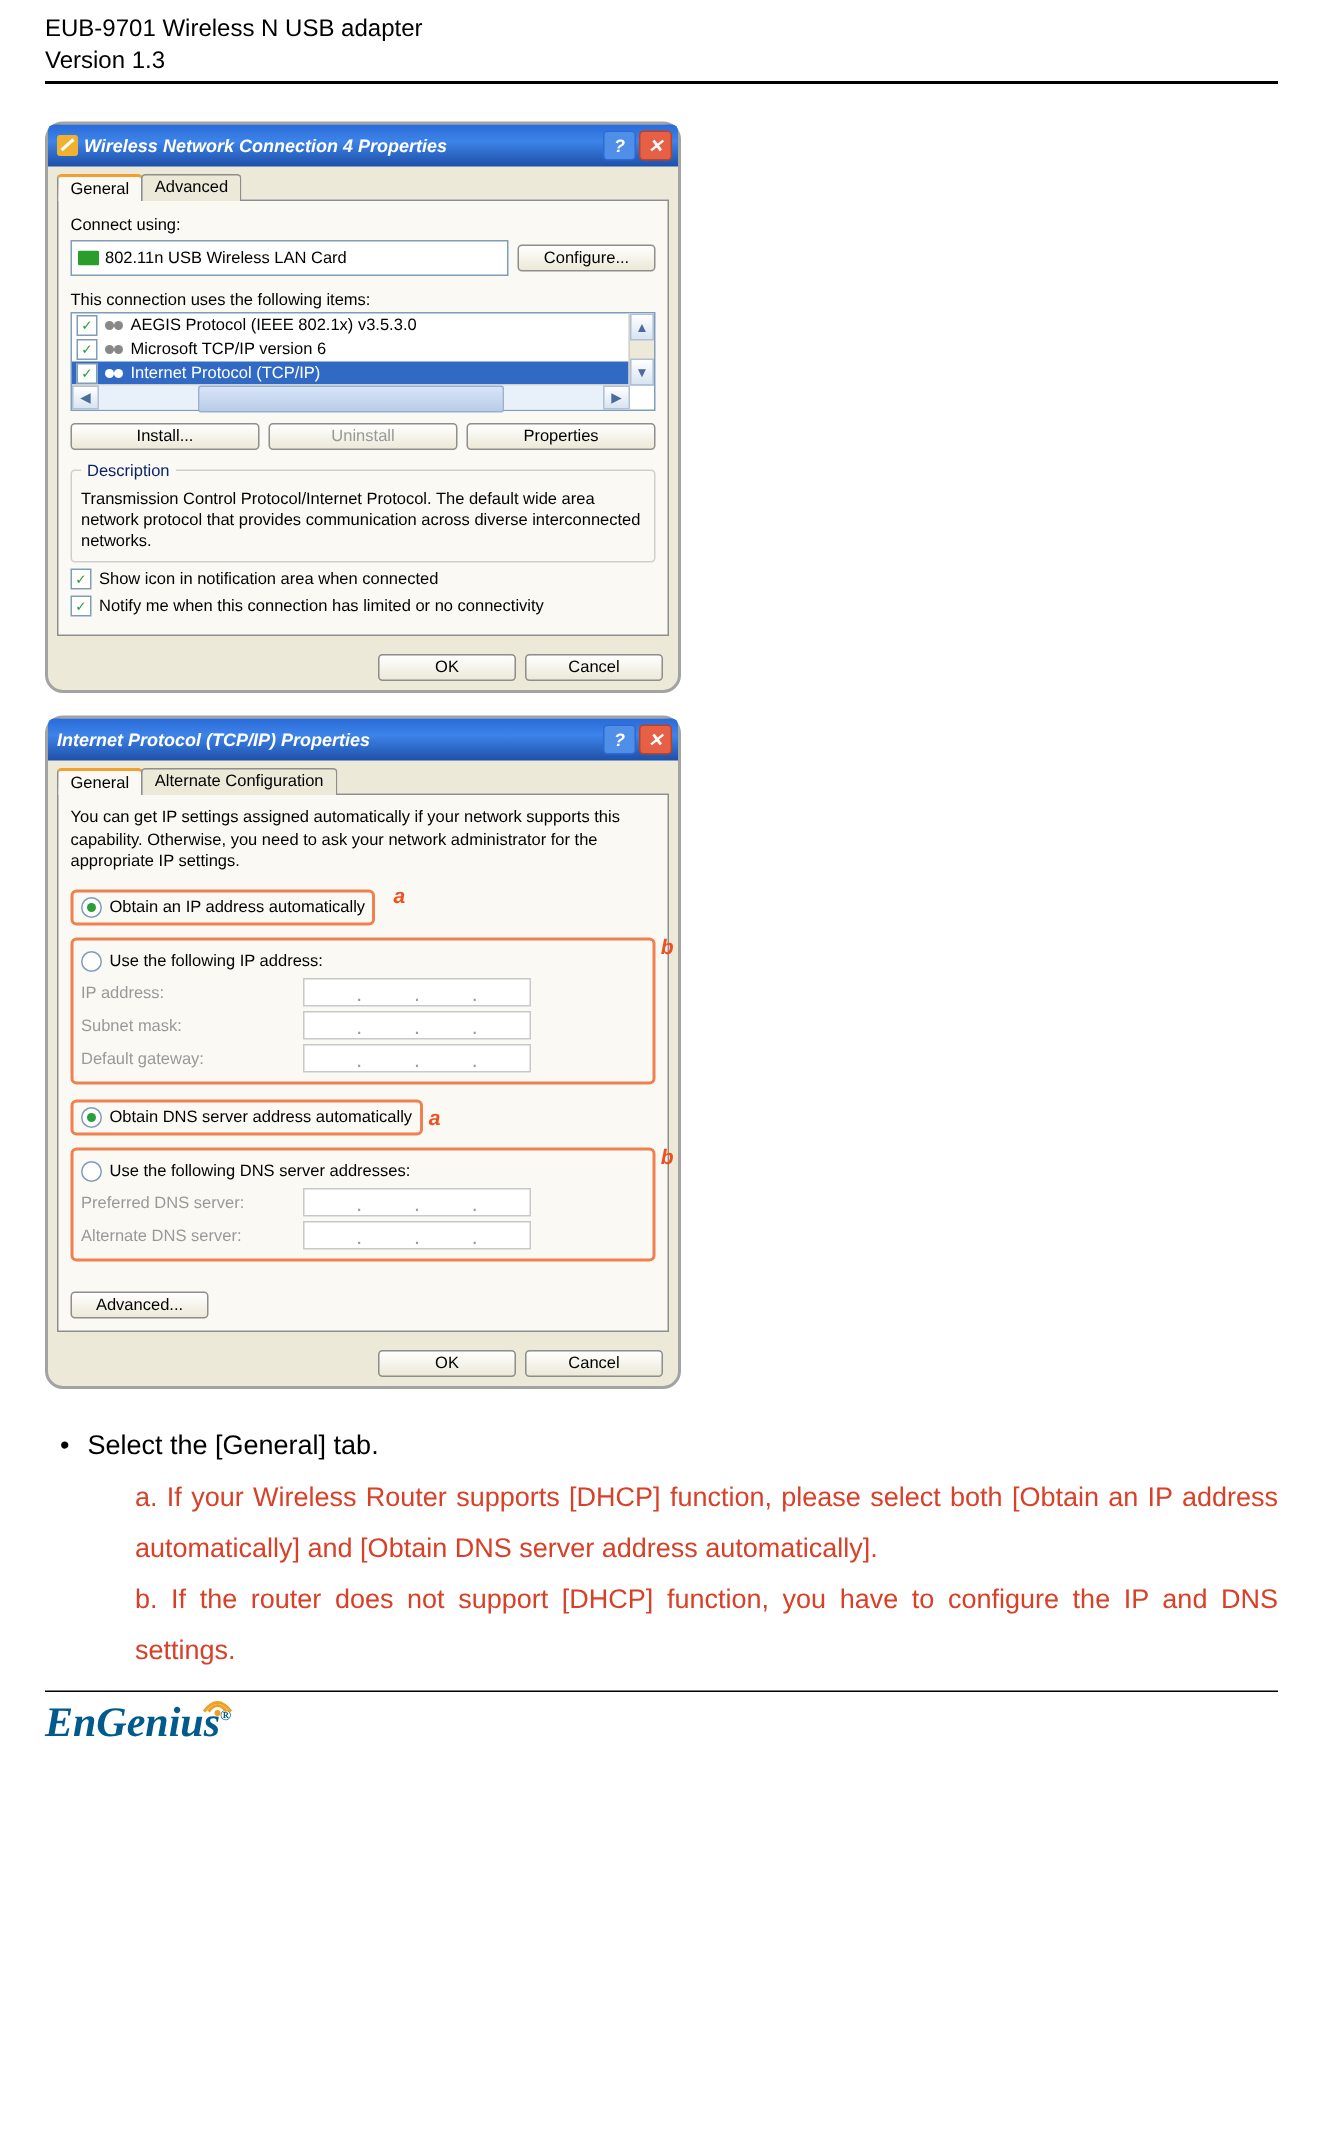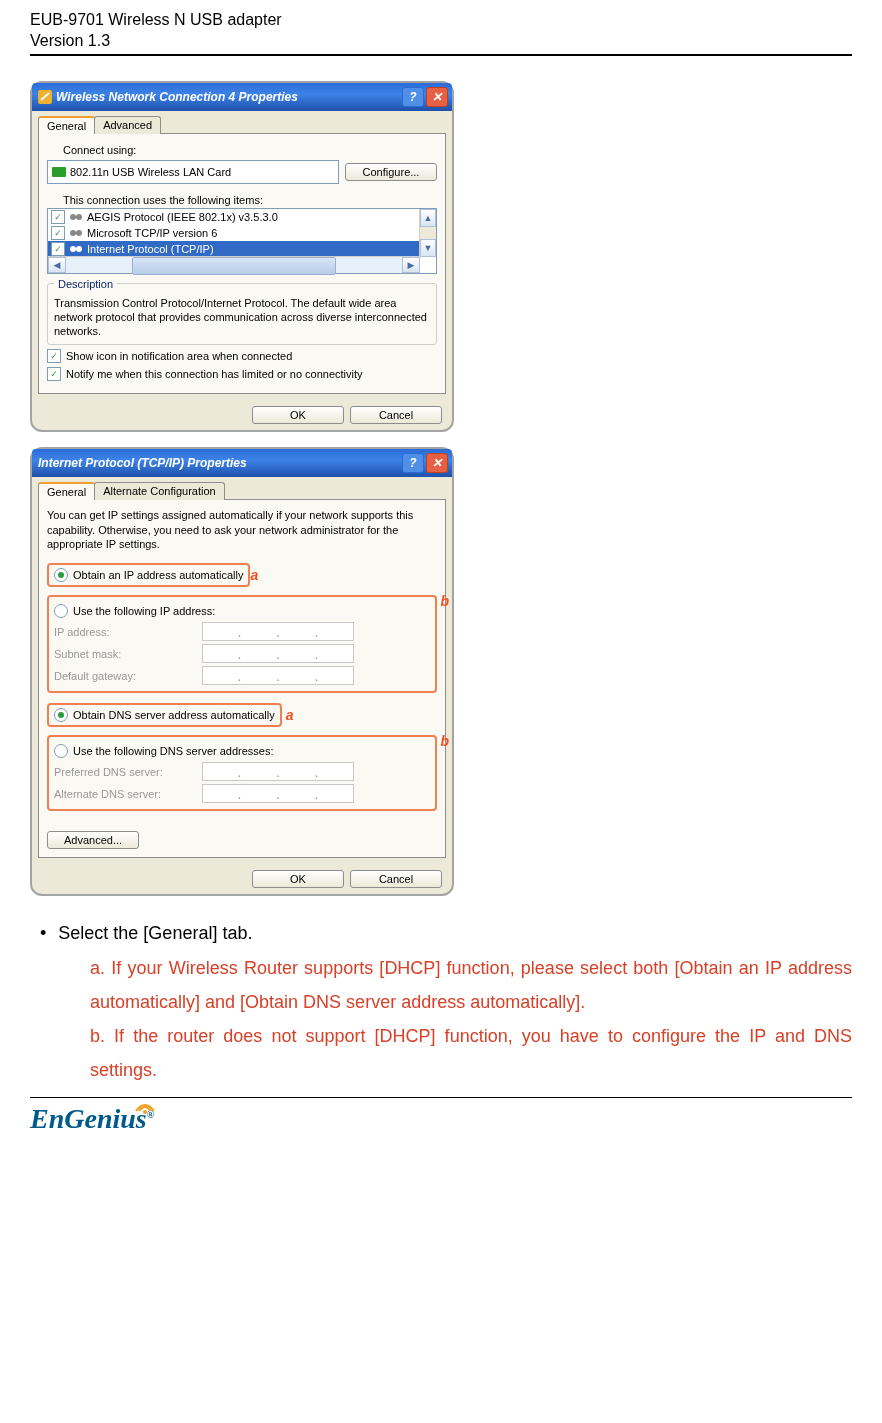--- a/index.html
+++ b/index.html
@@ -11,21 +11,21 @@
   .titlebar{display:flex;align-items:center;background:linear-gradient(#2a6bd8,#3d83e8 40%,#1e50a8);color:#fff;font-weight:bold;font-size:12px;font-style:italic;padding:4px 4px 4px 6px;border-radius:4px 4px 0 0}
   .titlebar svg{margin-right:4px}
   .winbtns{margin-left:auto;display:flex;gap:2px}
   .winbtn{width:20px;height:18px;border-radius:3px;display:flex;align-items:center;justify-content:center;color:#fff;font-weight:bold;font-size:12px}
   .winbtn.help{background:#4f8fe8;border:1px solid #2a6bd8}
   .winbtn.close{background:#e66046;border:1px solid #c04020}
   .tabs{display:flex;margin:4px 6px 0 6px;position:relative;top:1px}
   .tab{background:#ece9d8;border:1px solid #8e8e8e;border-bottom:none;padding:2px 8px;font-size:11px;border-radius:3px 3px 0 0;margin-right:-1px}
   .tab.active{background:#fbf9f3;position:relative;z-index:2;border-top:2px solid #f0a030}
   .panel{background:#fbf9f3;border:1px solid #8e8e8e;margin:0 6px 6px 6px;padding:8px;font-size:11px}
-  .lbl{margin:2px 16px}
+  .lbl{margin:2px 0}
   .row-in{display:flex;align-items:center;gap:6px;margin:4px 0}
   .txtfield{flex:1;background:#fff;border:1px solid #7f9db9;height:18px;padding:2px 4px;display:flex;align-items:center}
   .nic{width:14px;height:10px;display:inline-block;margin-right:4px}
   .btn{background:linear-gradient(#fff,#ece9d8);border:1px solid #8e8e8e;border-radius:3px;padding:2px 10px;font-size:11px;min-width:70px;text-align:center}
   .btn.disabled{color:#999}
   .listbox{background:#fff;border:1px solid #7f9db9;height:64px;position:relative}
   .lrow{display:flex;align-items:center;padding:1px 3px;gap:4px}
   .lrow.sel{background:#316ac5;color:#fff}
   .chk{width:12px;height:12px;border:1px solid #7f9db9;background:#fff;display:inline-flex;align-items:center;justify-content:center;font-size:9px;color:#299e3a}
   .proto-icon{width:14px;height:12px;display:inline-block}
@@ -127,20 +127,25 @@
           <div class="arr" style="position:absolute;bottom:0;left:0;right:0">▼</div>
         </div>
         <div class="sbh">
           <div class="arr">◀</div>
           <div class="track">
               <div class="thumb"></div>
             </div>
           <div class="arr">▶</div>
         </div>
       </div>
+      <div class="btnrow">
+        <div class="btn" style="flex:1">Install...</div>
+        <div class="btn disabled" style="flex:1">Uninstall</div>
+        <div class="btn" style="flex:1">Properties</div>
+      </div>
       <fieldset>
         <legend>Description</legend>
         <div class="desc">Transmission Control Protocol/Internet Protocol. The default wide area network protocol that provides communication across diverse interconnected networks.</div>
       </fieldset>
       <div class="chkrow">
         <span class="chk">✓</span>
         <span>Show icon in notification area when connected</span>
       </div>
       <div class="chkrow">
         <span class="chk">✓</span>
@@ -161,21 +166,21 @@
         <div class="winbtn close">✕</div>
       </div>
     </div>
     <div class="tabs">
       <div class="tab active">General</div>
       <div class="tab">Alternate Configuration</div>
     </div>
     <div class="panel">
       <div class="desc" style="margin-bottom:8px">You can get IP settings assigned automatically if your network supports this capability. Otherwise, you need to ask your network administrator for the appropriate IP settings.</div>
 
-      <div style="display:flex;align-items:center;gap:0">
+      <div style="display:flex;align-items:flex-start;gap:12px">
         <div class="highlight" style="display:inline-flex;align-items:center;gap:5px">
           <span class="radio on"></span>
           <span>Obtain an IP address automatically</span>
         </div>
         <span class="annot">a</span>
       </div>
 
       <div style="position:relative">
         <div class="highlight">
           <div class="chkrow">

